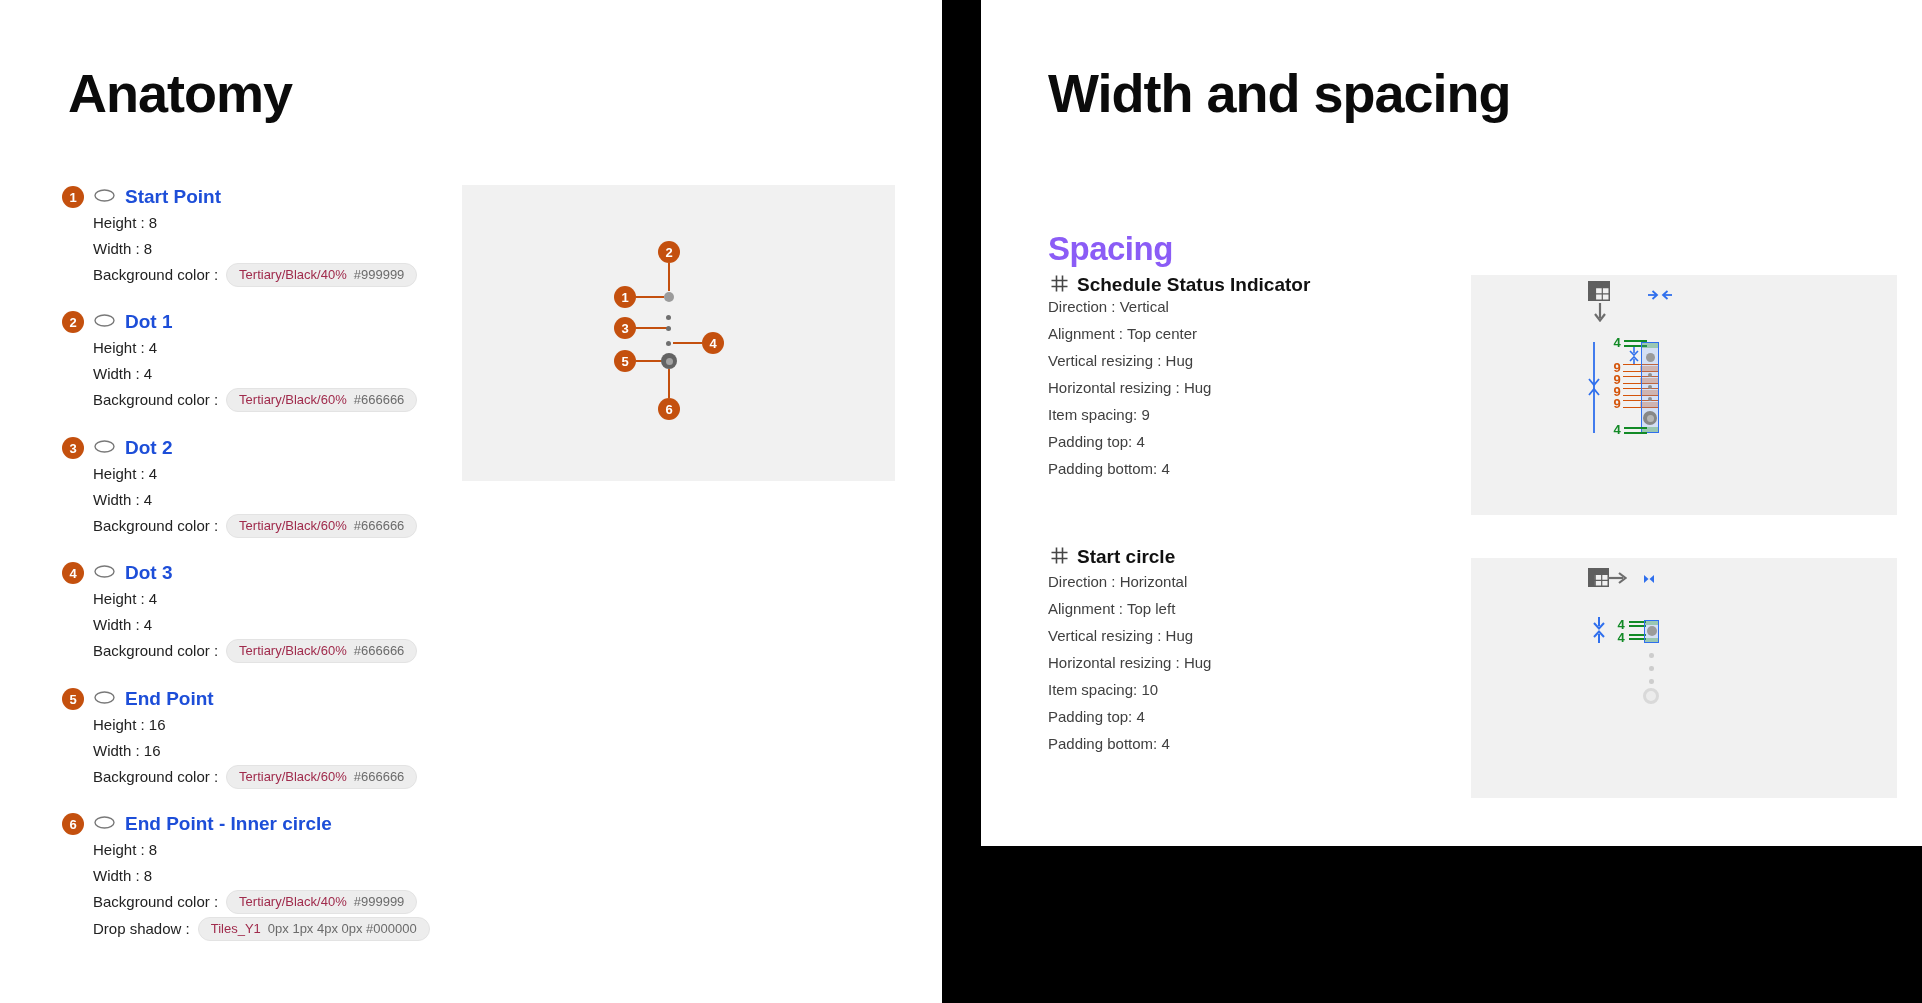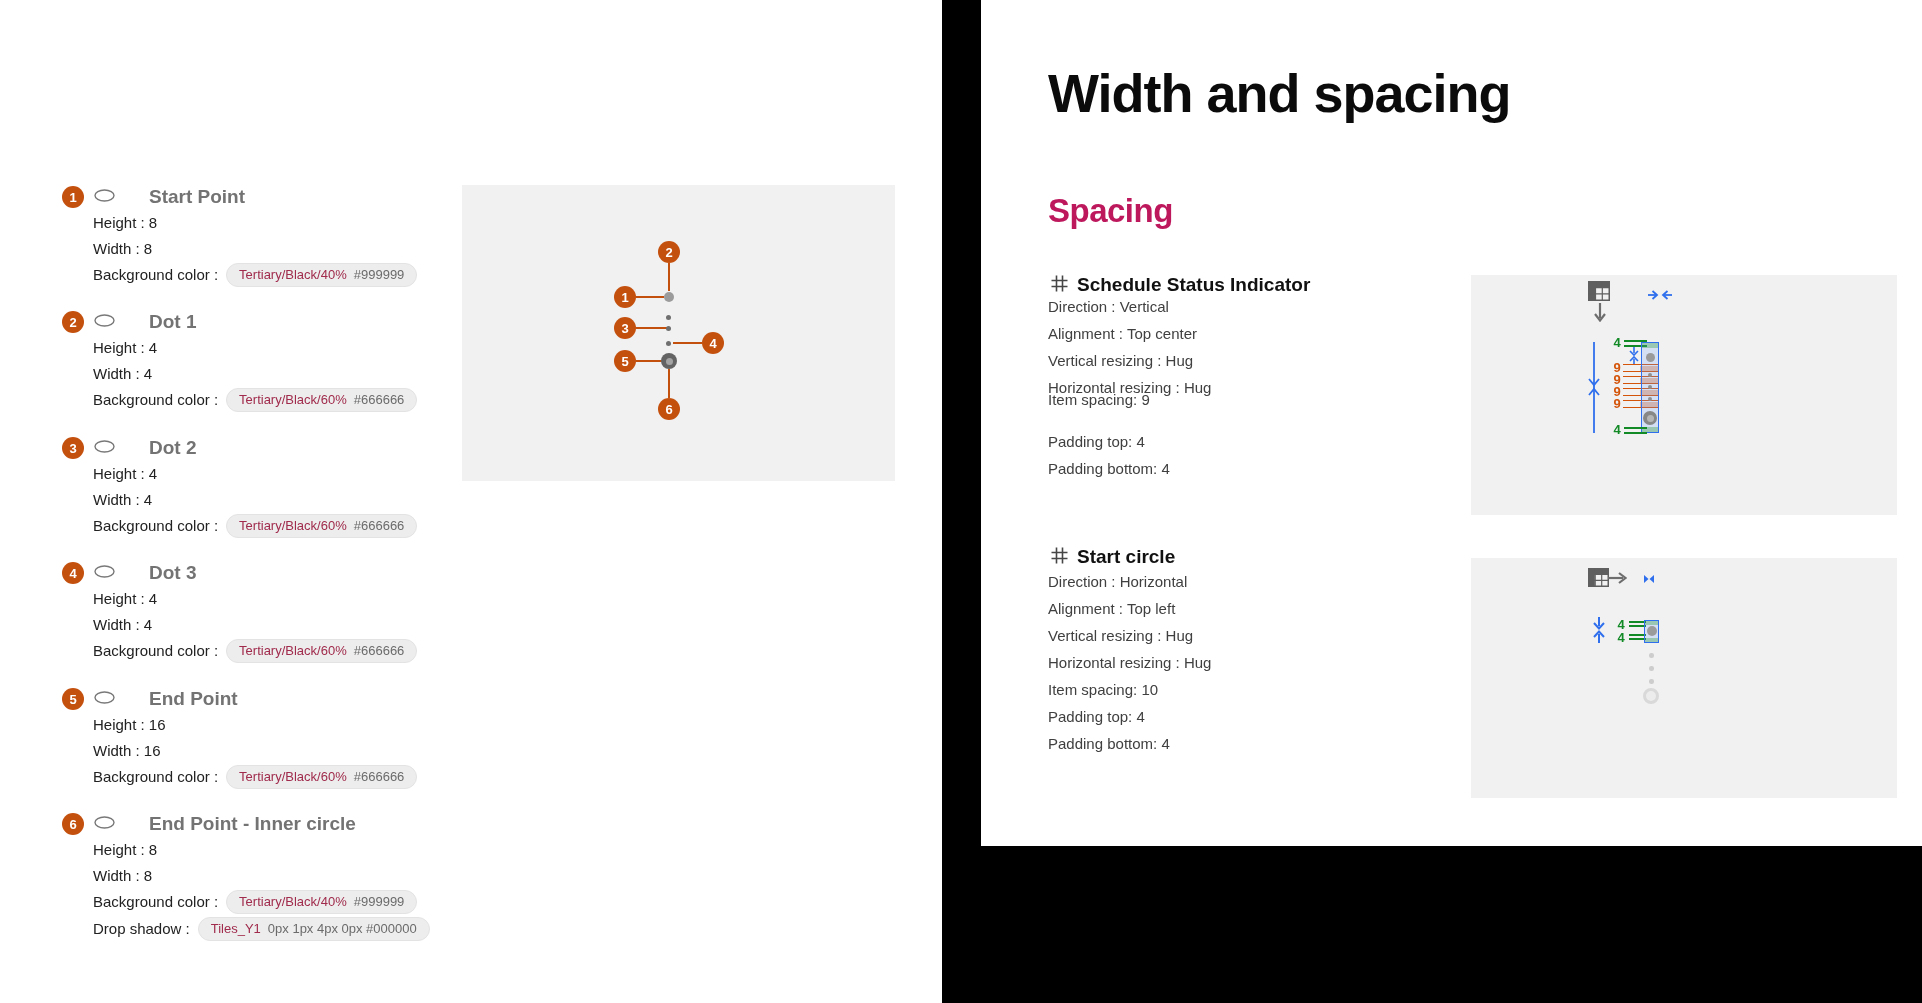--- a/index.html
+++ b/index.html
@@ -1,28 +1,28 @@
 <!DOCTYPE html>
 <html><head>
 <meta charset="utf-8">
 <style>
   html,body{margin:0;padding:0;background:#fff;}
   .page{position:relative;width:1922px;height:1003px;background:#ffffff;overflow:hidden;
         font-family:"Liberation Sans","DejaVu Sans",sans-serif;color:#1f1f1f;}
   .abs{position:absolute;}
   .h1{font-size:54px;font-weight:700;color:#0b0b0b;letter-spacing:-1px;line-height:58px;}
-  .h2{font-size:33px;font-weight:700;color:#be185d;letter-spacing:-0.5px;line-height:42px;}
+  .h2{font-size:33px;font-weight:700;color:#8b5cf6;letter-spacing:-0.5px;line-height:42px;margin-top:38px;}
   .divider{position:absolute;left:942px;top:0;width:39px;height:1003px;background:#000;}
   .black-bottom{position:absolute;left:981px;top:846px;width:941px;height:157px;background:#000;}
   
   .item{position:absolute;left:62px;width:430px;}
   .item-header{display:flex;align-items:center;height:22px;gap:10px;}
   .badge{width:22px;height:22px;border-radius:50%;background:#C4500E;color:#fff;font-size:13px;
          font-weight:700;display:flex;align-items:center;justify-content:center;flex:0 0 auto;}
-  .item-name{font-size:19px;font-weight:700;color:#737373;margin-left:24px;}
+  .item-name{font-size:19px;font-weight:700;color:#1d4ed8;}
   .row{position:absolute;left:31px;height:20px;line-height:20px;font-size:15px;color:#222;
        display:flex;align-items:center;gap:8px;white-space:nowrap;}
   .r1{top:27px}.r2{top:53px}.r3{top:79px}.r4{top:106px}
   .pill{display:inline-flex;align-items:center;gap:7px;height:22px;padding:0 12px;
         background:#ededed;border:1px solid #e3e3e3;border-radius:12px;font-size:13px;line-height:22px;}
   .pill .token{color:#A02B4C;}
   .pill .val{color:#6b6b6b;}
   
   .canvas{position:absolute;background:#f1f1f1;}
   .cv-badge{position:absolute;width:22px;height:22px;border-radius:50%;background:#C4500E;color:#fff;
@@ -39,20 +39,21 @@
   .padband{position:absolute;background:rgba(30,150,45,0.32);}
   .sec-head{display:flex;align-items:center;gap:9px;}
   .sec-name{font-size:19px;font-weight:700;color:#111;}
   .spec-row{position:absolute;left:1048px;height:20px;line-height:20px;font-size:15px;color:#404040;white-space:nowrap;}
 </style>
 </head>
 <body>
 
 <div class="page">
 
+  <div class="abs h1" style="left:68px;top:64px;">Anatomy</div>
 
   <div class="item" style="top:186px;height:100px;">
     <div class="item-header">
       <span class="badge">1</span>
       <span><svg width="21" height="13">
             <ellipse cx="10.5" cy="6.5" rx="9.5" ry="5.5" fill="none" stroke="#787878" stroke-width="1.4"></ellipse>
           </svg></span>
       <span class="item-name">Start Point</span>
     </div>
     <div class="row r1">Height : 8</div>
@@ -202,21 +203,21 @@
   <div class="abs sec-head" style="left:1051px;top:273px;height:24px;">
     <span><svg width="17" height="17">
           <path d="M5.5 0.5V16.5M11.5 0.5V16.5M0.5 5.5H16.5M0.5 11.5H16.5" stroke="#464646" stroke-width="1.6" fill="none"></path>
         </svg></span>
     <span class="sec-name">Schedule Status Indicator</span>
   </div>
   <div class="spec-row" style="top:297px;">Direction : Vertical</div>
   <div class="spec-row" style="top:324px;">Alignment : Top center</div>
   <div class="spec-row" style="top:351px;">Vertical resizing : Hug</div>
   <div class="spec-row" style="top:378px;">Horizontal resizing : Hug</div>
-  <div class="spec-row" style="top:390px;">Item spacing: 9</div>
+  <div class="spec-row" style="top:405px;">Item spacing: 9</div>
   <div class="spec-row" style="top:432px;">Padding top: 4</div>
   <div class="spec-row" style="top:459px;">Padding bottom: 4</div>
 
   <div class="canvas" style="left:1471px;top:275px;width:426px;height:240px;">
     <span class="abs" style="left:117px;top:6px;">
       <svg width="22" height="20">
           <rect x="0.75" y="0.75" width="20.5" height="18.5" fill="none" stroke="#5f5f5f" stroke-width="1.5"></rect>
           <rect x="0.75" y="0.75" width="20.5" height="5.6" fill="#5f5f5f"></rect>
           <rect x="0.75" y="0.75" width="6.4" height="18.5" fill="#5f5f5f"></rect>
           <path d="M7.5 1v18M14.3 1v18M1 6.6h20M1 12.9h20" stroke="#5f5f5f" stroke-width="1.2"></path>

